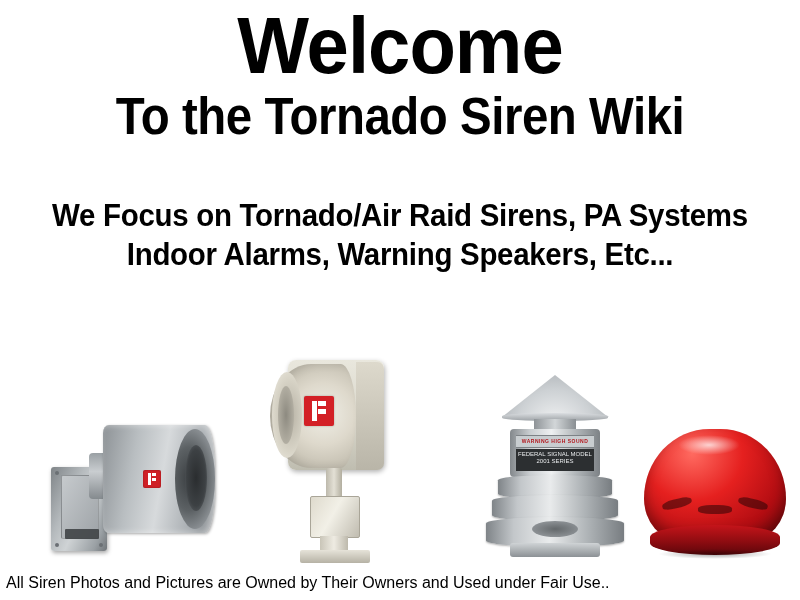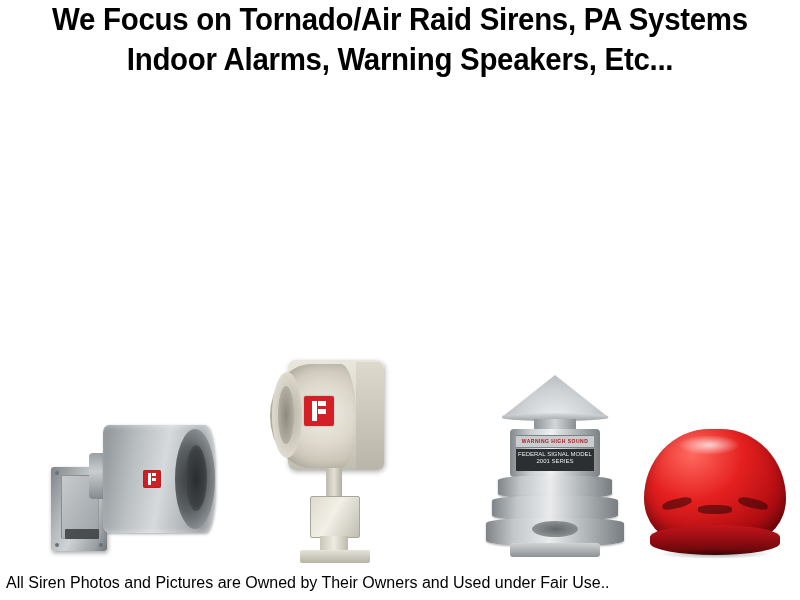--- a/index.html
+++ b/index.html
@@ -41,20 +41,21 @@
     font-weight: bold;
     font-size: 51px;
     line-height: 1.05;
     margin: 6px 0 0 0;
     letter-spacing: -0.5px;
     transform: scaleX(0.93);
   }
 
   .tagline {
     text-align: center;
+    margin-top: 52px;
   }
   .tagline-line {
     font-family: "Liberation Sans", sans-serif;
     font-weight: bold;
     font-size: 31px;
     line-height: 1.28;
     letter-spacing: -0.3px;
     transform: scaleX(0.95);
   }
 
@@ -329,20 +330,24 @@
     font-size: 16px;
     font-weight: normal;
     color: #000;
   }
 </style>
 </head>
 <body>
 
 <div class="page">
 
+  <div class="title-block">
+    <div class="title-main">Welcome</div>
+    <div class="title-sub">To the Tornado Siren Wiki</div>
+  </div>
 
   <div class="tagline">
     <div class="tagline-line">We Focus on Tornado/Air Raid Sirens, PA Systems</div>
     <div class="tagline-line">Indoor Alarms, Warning Speakers, Etc...</div>
   </div>
 
   <div class="gallery">
 
     <div class="fig" id="fig1">
       <div class="f1-box">

